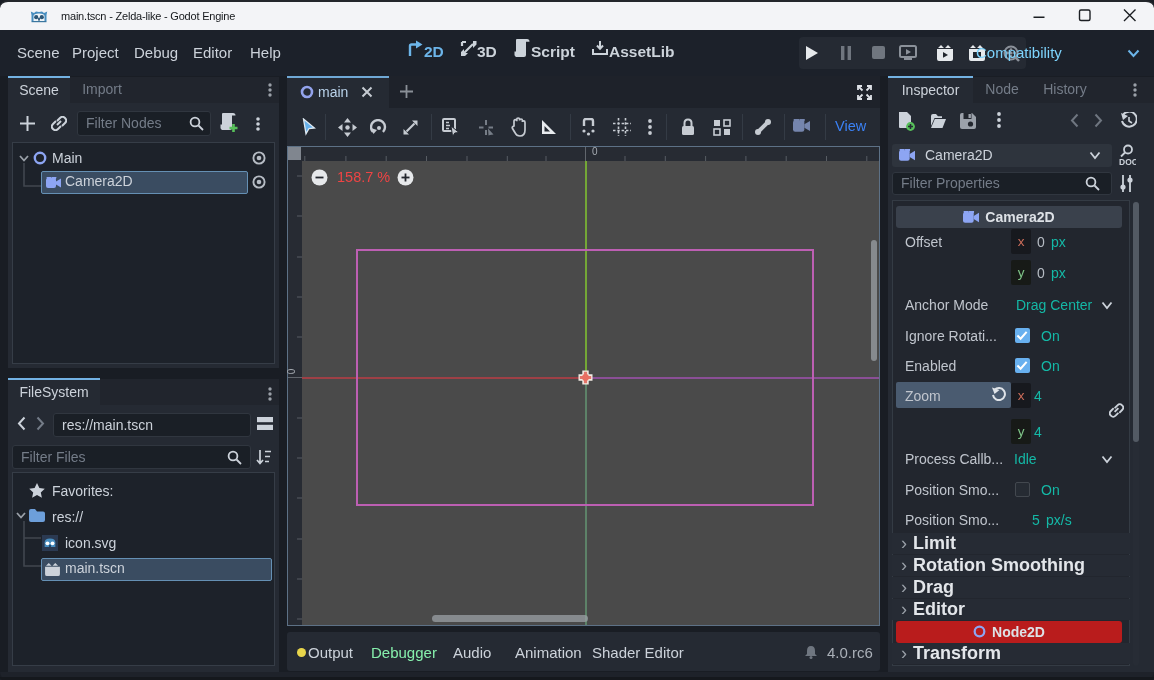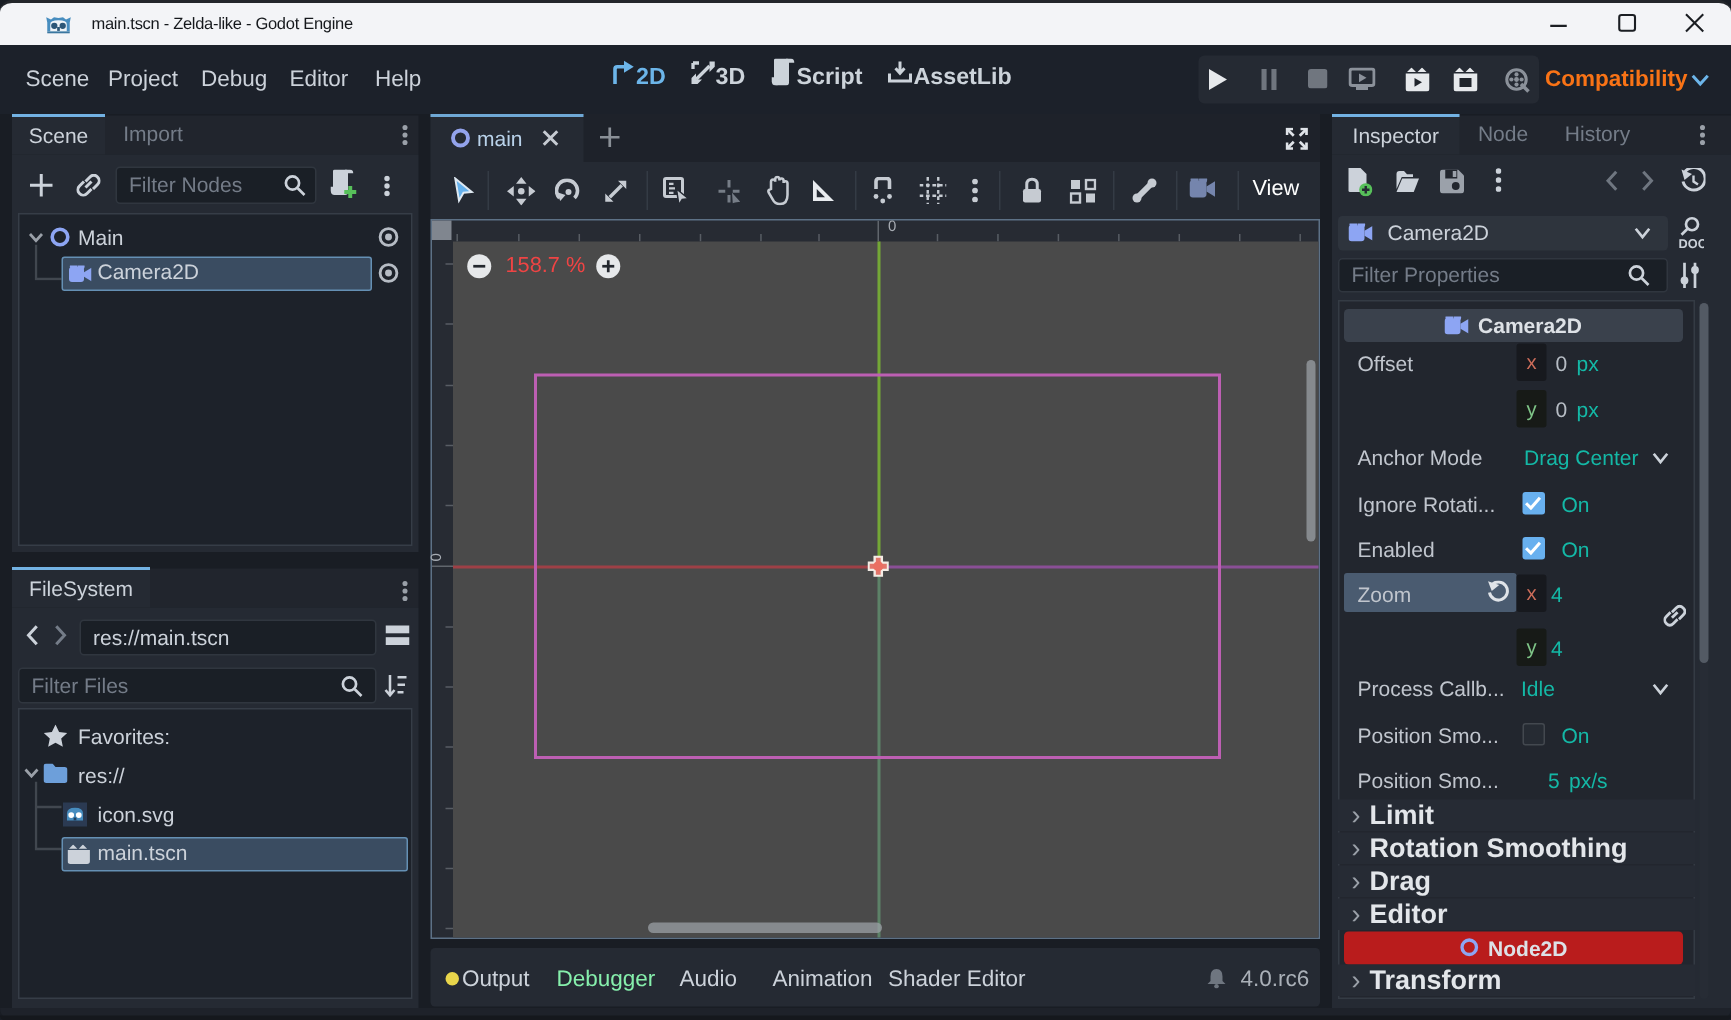--- a/index.html
+++ b/index.html
@@ -132,21 +132,21 @@
   </svg>
   <svg class="abs" style="left:1003px;top:45px" width="17" height="17" viewBox="0 0 17 17">
     <circle cx="8" cy="8" r="6.5" fill="none" stroke="#8b919a" stroke-width="2"></circle>
     <circle cx="8" cy="8" r="1.6" fill="#8b919a"></circle>
     <circle cx="8" cy="4.6" r="1.4" fill="#8b919a"></circle>
         <circle cx="8" cy="11.4" r="1.4" fill="#8b919a"></circle>
     <circle cx="4.6" cy="8" r="1.4" fill="#8b919a"></circle>
         <circle cx="11.4" cy="8" r="1.4" fill="#8b919a"></circle>
     <path d="M11 11 L16 16" stroke="#8b919a" stroke-width="2.4"></path>
   </svg>
-  <div class="abs" style="left:1030px;top:44px;font-size:15px;font-weight:bold;color:#f97316">Compatibility</div>
+  <div class="abs" style="left:976px;top:44px;font-size:15px;font-weight:normal;color:#7dd3fc">Compatibility</div>
   <svg class="abs" style="left:1127px;top:49px" width="13" height="9" viewBox="0 0 13 9">
         <path d="M1.5 1.5 L6.5 7 L11.5 1.5" stroke="#6cb5e9" stroke-width="2" fill="none"></path>
       </svg>
 </div>
 
 <div id="leftdock">
 
   <div class="abs" style="left:8px;top:77px;width:271px;height:26px;background:#21252d"></div>
   <div class="tab-active" style="left:8px;top:76px;width:62px">Scene</div>
   <div class="tab-plain" style="left:70px;top:76px;width:64px">Import</div>
@@ -360,21 +360,21 @@
     <path d="M5 15 L15 5" stroke="#c6cbd2" stroke-width="4"></path>
   </svg>
   <div class="abs" style="left:784px;top:114px;width:1px;height:26px;background:#343b45"></div>
   <svg class="abs" style="left:793px;top:119px" width="17" height="14" viewBox="0 0 15 12">
     <rect x="0" y="1" width="10" height="10" rx="2" fill="#7585ad"></rect>
     <path d="M10 4.5 L15 1.5 L15 10.5 L10 7.5 Z" fill="#7585ad"></path>
     <circle cx="3" cy="0.5" r="2.4" fill="#7585ad"></circle>
         <circle cx="8" cy="0.5" r="2.4" fill="#7585ad"></circle>
   </svg>
   <div class="abs" style="left:825px;top:114px;width:1px;height:26px;background:#343b45"></div>
-  <div class="abs" style="left:835px;top:118px;font-size:14.5px;color:#ffffff">View</div>
+  <div class="abs" style="left:835px;top:118px;font-size:14.5px;color:#3b82f6">View</div>
 
   <div class="abs" style="left:287px;top:146px;width:593px;height:480px;background:#272b33;border:1px solid #5d7186"></div>
   <div class="abs" style="left:288px;top:147px;width:13px;height:13px;background:#80868f"></div>
   <div id="vp-canvas" style="left:302px;top:161px;width:577px;height:464px"></div>
 
   <svg class="abs" style="left:302px;top:147px" width="577" height="14" id="hruler">
         <line x1="2.8" y1="9" x2="2.8" y2="14" stroke="#585d64" stroke-width="1"></line>
         <line x1="43.9" y1="9" x2="43.9" y2="14" stroke="#585d64" stroke-width="1"></line>
         <line x1="84.2" y1="9" x2="84.2" y2="14" stroke="#585d64" stroke-width="1"></line>
         <line x1="124.5" y1="9" x2="124.5" y2="14" stroke="#585d64" stroke-width="1"></line>

